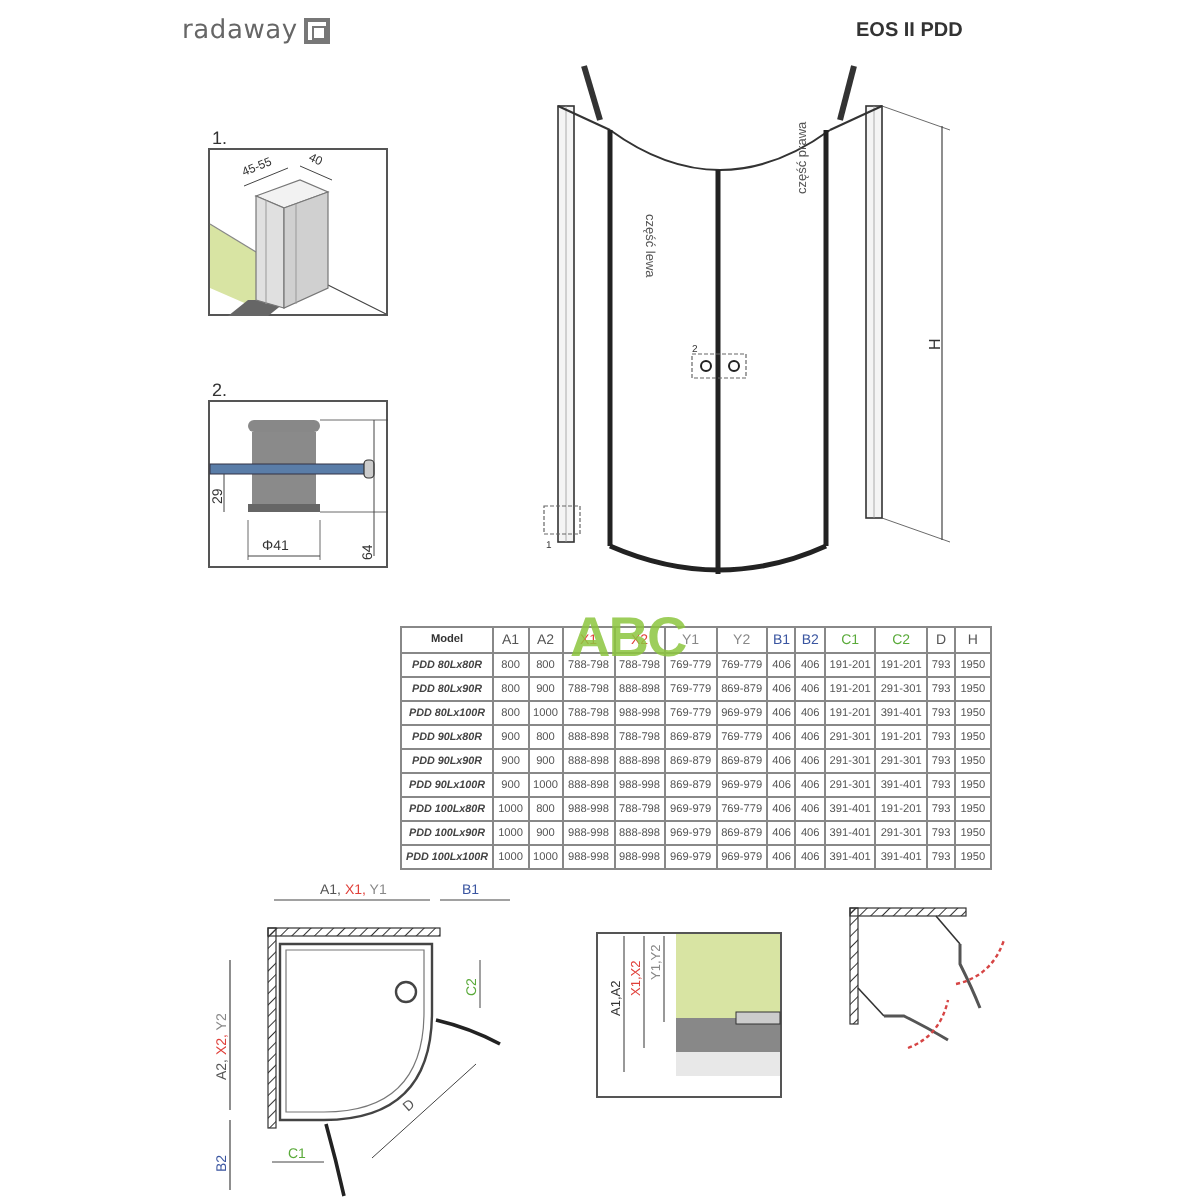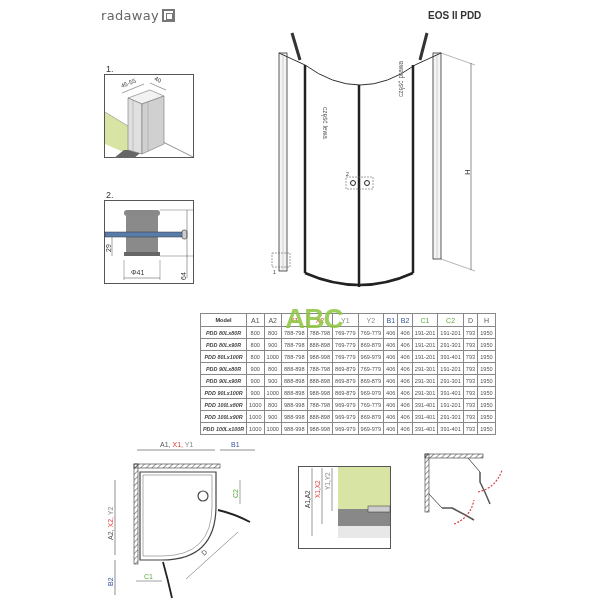--- a/index.html
+++ b/index.html
@@ -1,18 +1,18 @@
 <!DOCTYPE html>
 <html><head>
 <meta charset="utf-8">
 <style>
   html, body { margin:0; padding:0; background:#fff; }
   body { width:600px; height:600px; position:relative; overflow:hidden; font-family:"Liberation Sans", sans-serif; color:#222; }
   .abs { position:absolute; }
-  .logo { left:101px; top:8px; display:flex; align-items:center; gap:3px; }
+  .logo { left:91px; top:8px; display:flex; align-items:center; gap:3px; }
   .logo-text { font-family:"DejaVu Sans", sans-serif; font-size:13px; color:#666; letter-spacing:0.3px; }
   .logo-box { width:13px; height:13px; border:2px solid #777; position:relative; box-sizing:border-box; }
   .logo-box::after { content:""; position:absolute; left:2px; top:2px; width:5px; height:5px; border:1px solid #777; }
   .title { left:428px; top:10px; font-size:10px; font-weight:bold; color:#333; }
   .fig-label { font-size:9px; color:#333; }
   svg text { font-family:"Liberation Sans", sans-serif; }
   table.spec { position:absolute; left:200px; top:313px; border-collapse:collapse; font-size:5.6px; color:#555; }
   table.spec th, table.spec td { border:1px solid #888; padding:0 2px; height:11px; text-align:center; white-space:nowrap; }
   table.spec th { font-size:7px; font-weight:normal; height:12px; }
   table.spec td.model { font-style:italic; font-weight:bold; color:#444; font-size:5.4px; }

